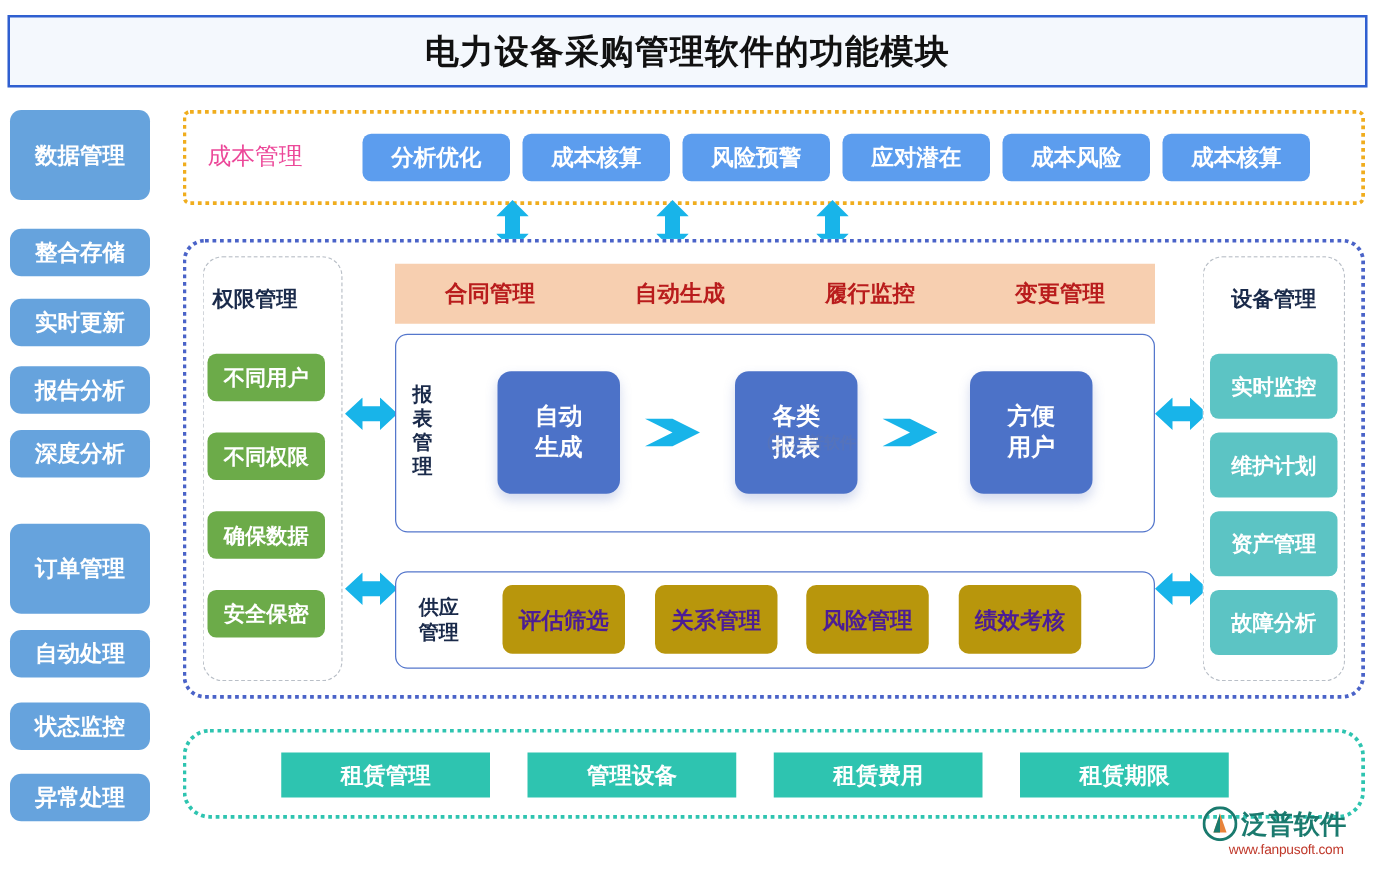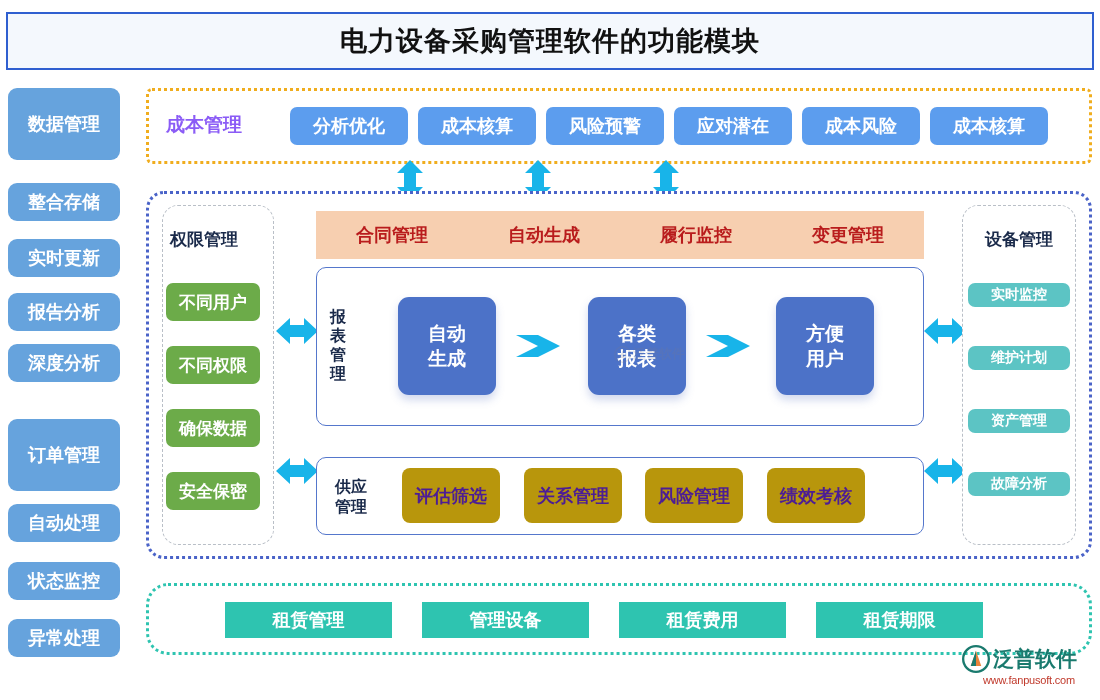--- a/index.html
+++ b/index.html
@@ -56,21 +56,21 @@
     position: absolute; left: 146px; top: 583px;
     width: 946px; height: 72px;
     border: 3px dotted #2ec4b0;
     border-radius: 22px;
     background: #ffffff;
   }
 
   
   .cost-label {
     position: absolute; left: 166px; top: 112px;
-    font-size: 19px; font-weight: bold; color: #8b5cf6;
+    font-size: 19px; font-weight: normal; color: #ec4899;
   }
   .pill-blue {
     position: absolute; top: 107px; height: 38px;
     background: #5c9dee; border-radius: 7px;
     color: #ffffff; font-size: 18px; font-weight: bold;
     display: flex; align-items: center; justify-content: center;
   }
 
   
   .v-arrow { position: absolute; width: 26px; height: 40px; }
@@ -161,23 +161,23 @@
     border: 1.5px dashed #b9bfc7;
     border-radius: 16px;
     background: #ffffff;
   }
   .equip-title {
     position: absolute; left: 968px; top: 228px;
     width: 102px; text-align: center;
     font-size: 17px; font-weight: bold; color: #1a2a4a;
   }
   .pill-teal {
-    position: absolute; left: 968px; width: 102px; height: 24px;
+    position: absolute; left: 968px; width: 102px; height: 52px;
     background: #5cc4c4; border-radius: 7px;
-    color: #ffffff; font-size: 14px; font-weight: bold;
+    color: #ffffff; font-size: 17px; font-weight: bold;
     display: flex; align-items: center; justify-content: center;
   }
 
   
   .rent-btn {
     position: absolute; top: 602px; height: 36px; width: 167px;
     background: #2ec4b0;
     color: #ffffff; font-size: 18px; font-weight: bold;
     display: flex; align-items: center; justify-content: center;
   }

